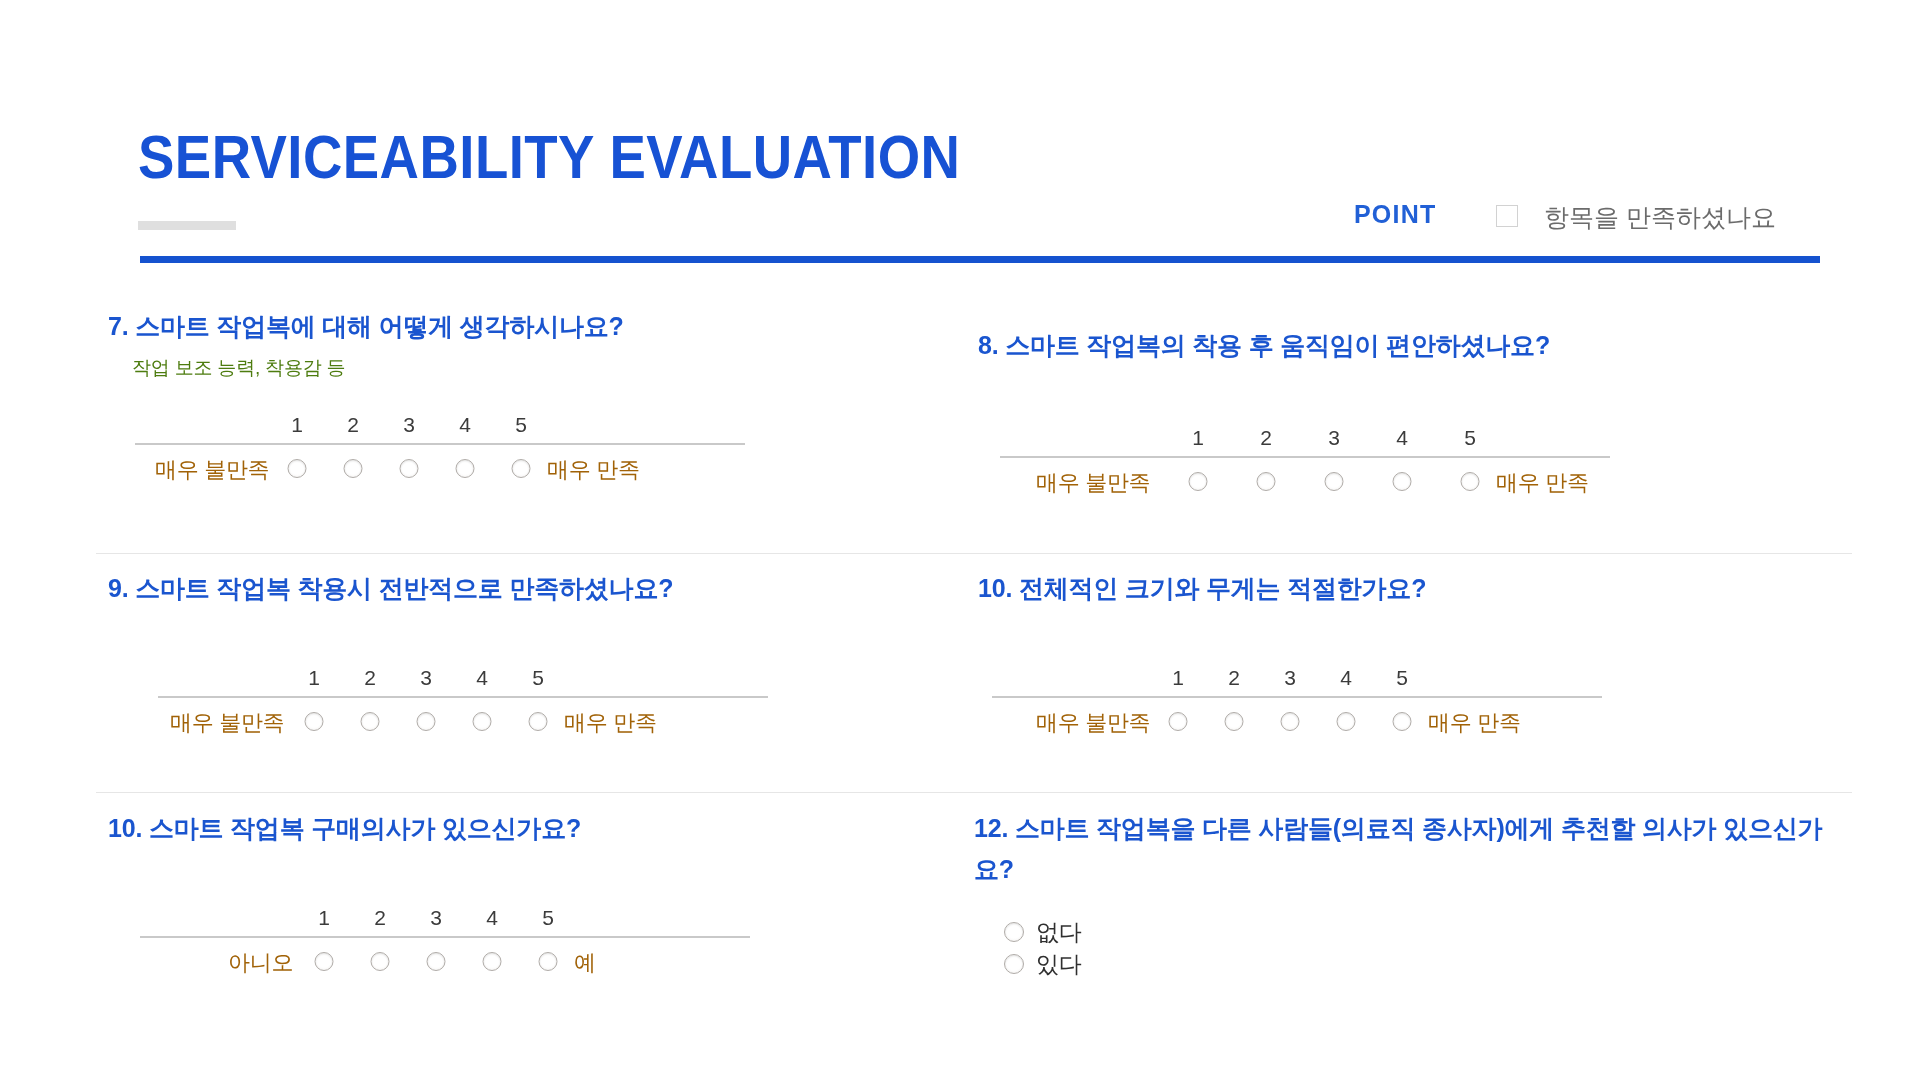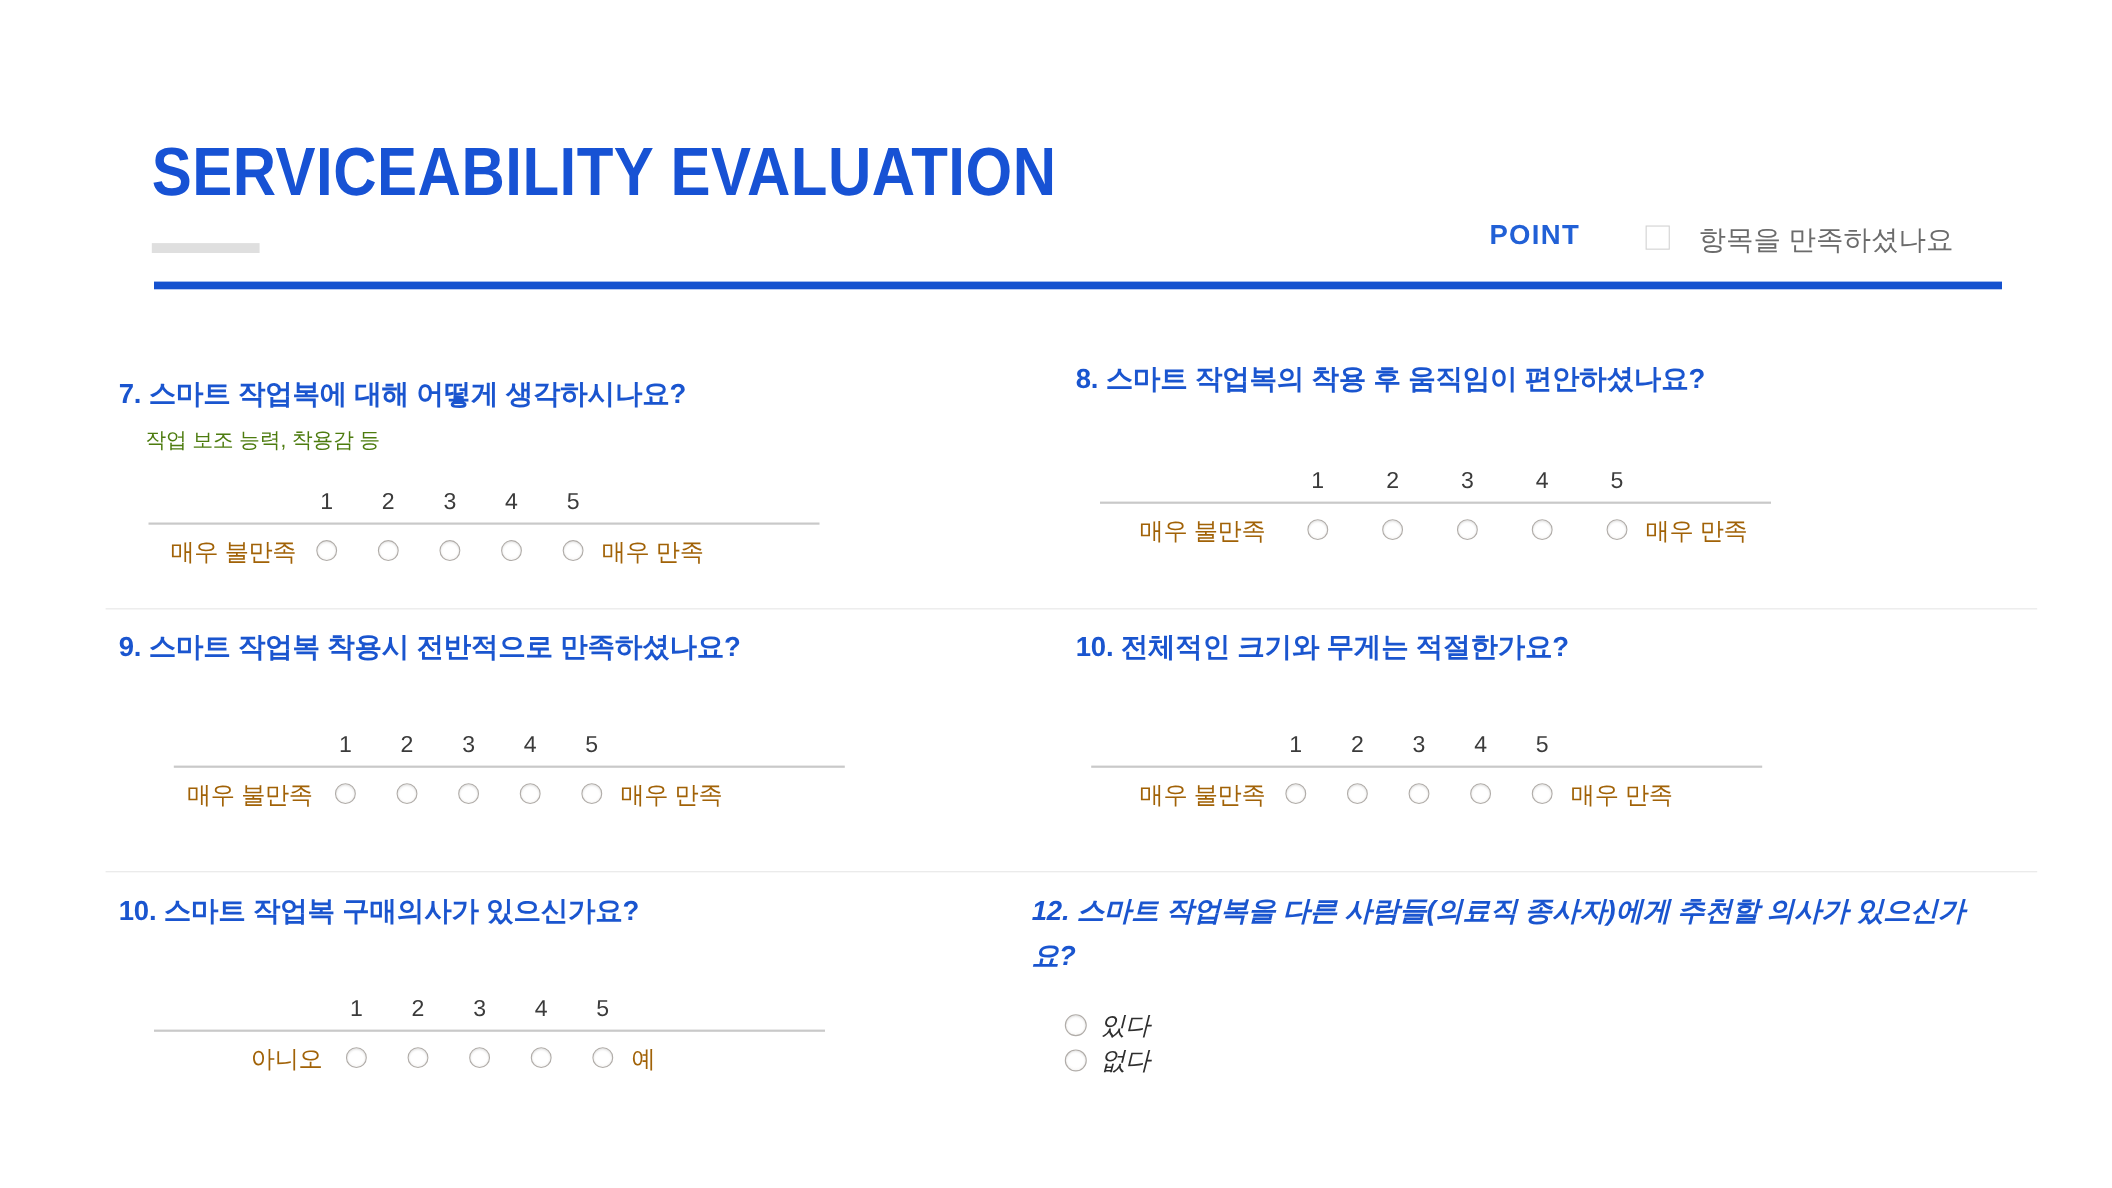--- a/index.html
+++ b/index.html
@@ -210,21 +210,21 @@
     <div class="point-checkbox"></div>
 
     <div class="point-placeholder">항목을 만족하셨나요</div>
 
     <div class="header-rule"></div>
   </div>
 
   <div class="row-divider d1"></div>
   <div class="row-divider d2"></div>
 
-  <div class="question" style="left:108px; top:338px; width:760px;">
+  <div class="question" style="left:108px; top:306px; width:760px;">
     <div class="q-title">7. 스마트 작업복에 대해 어떻게 생각하시나요?</div>
     <div class="q-subtitle">작업 보조 능력, 착용감 등</div>
     <div class="scale" style="margin-top:32px; margin-left:27px; width:610px;">
       <div class="scale-numbers">
         <span style="left:162px;">1</span>
         <span style="left:218px;">2</span>
         <span style="left:274px;">3</span>
         <span style="left:330px;">4</span>
         <span style="left:386px;">5</span>
       </div>
@@ -326,27 +326,27 @@
         <div class="radio" style="left:184px;"></div>
         <div class="radio" style="left:240px;"></div>
         <div class="radio" style="left:296px;"></div>
         <div class="radio" style="left:352px;"></div>
         <div class="radio" style="left:408px;"></div>
         <div class="end-label right" style="left:434px;">예</div>
       </div>
     </div>
   </div>
 
-  <div class="question" style="left:938px; top:808px; width:900px;font-style:italic;">
+  <div class="question" style="left:974px; top:808px; width:900px;">
     <div class="q-title wrap">12. 스마트 작업복을 다른 사람들(의료직 종사자)에게 추천할 의사가 있으신가요?</div>
     <div class="radio-list" style="margin-top:26px; margin-left:30px;">
       <div class="radio-option">
         <span class="radio-static"></span>
-        <span class="opt-label">있다</span>
+        <span class="opt-label">없다</span>
       </div>
       <div class="radio-option">
         <span class="radio-static"></span>
-        <span class="opt-label">없다</span>
+        <span class="opt-label">있다</span>
       </div>
     </div>
   </div>
 
 </div>
 
 </body></html>

